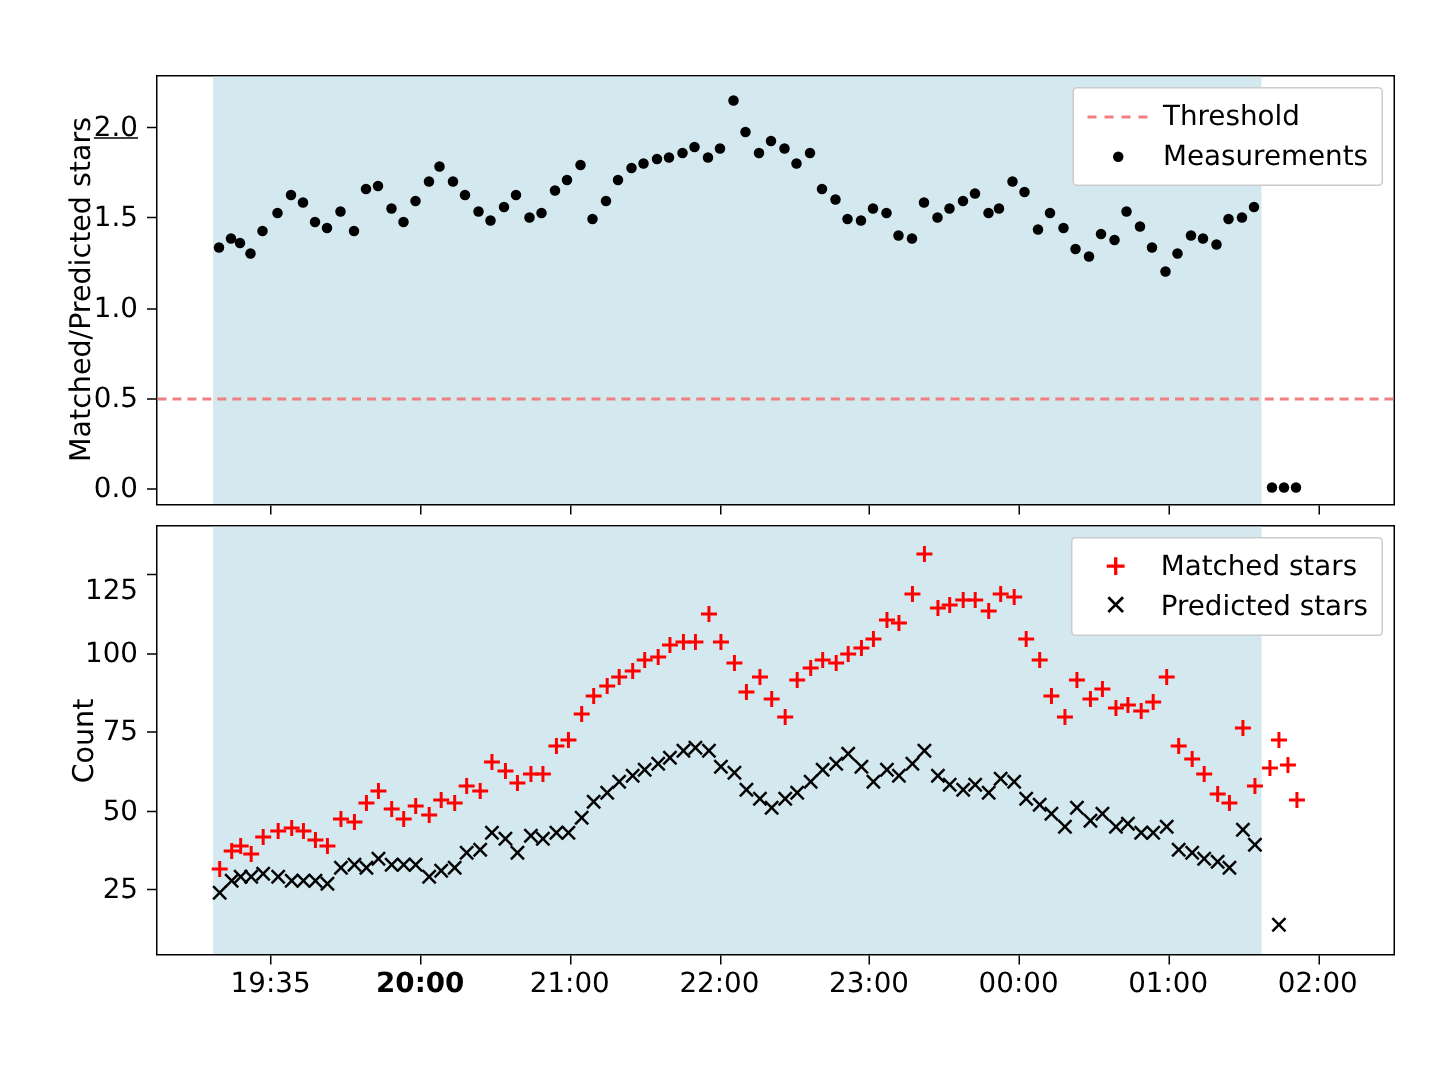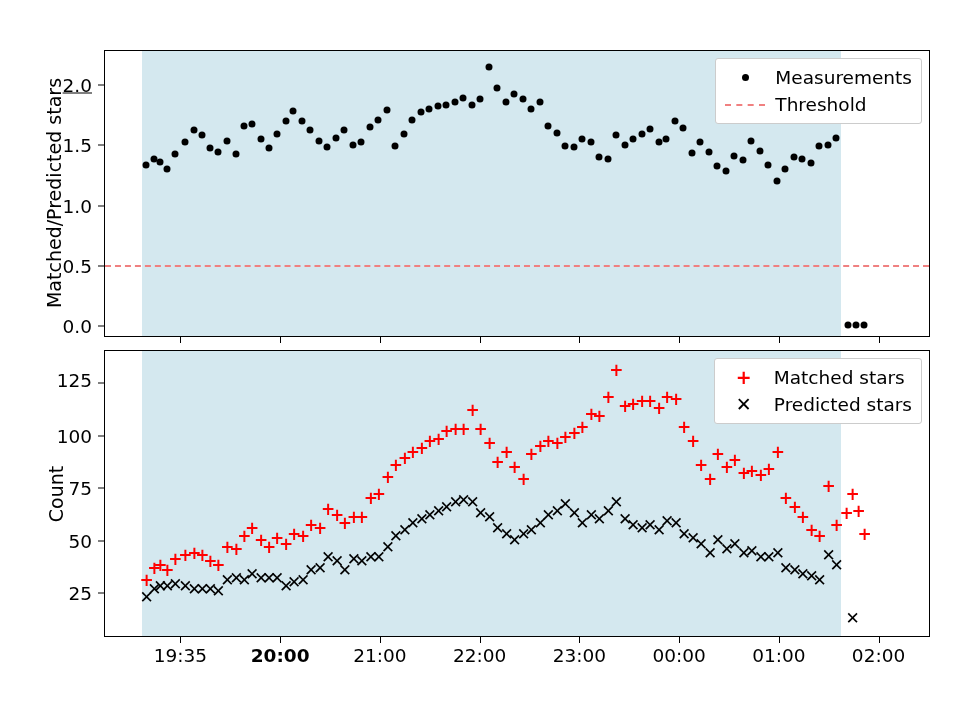--- a/index.html
+++ b/index.html
@@ -285,29 +285,29 @@
       <div class="marker marker-dot" style="left: 706.112px; top: 111.836px; background: rgb(0, 0, 0);"></div>
       <div class="marker marker-dot" style="left: 714.091px; top: 95.0008px; background: rgb(0, 0, 0);"></div>
       <div class="marker marker-dot" style="left: 723.067px; top: 93.7983px; background: rgb(0, 0, 0);"></div>
       <div class="marker marker-dot" style="left: 731.045px; top: 86.5831px; background: rgb(0, 0, 0);"></div>
       <div class="marker marker-dot" style="left: 743.013px; top: 274.18px; background: rgb(0, 0, 0);"></div>
       <div class="marker marker-dot" style="left: 750.992px; top: 274.18px; background: rgb(0, 0, 0);"></div>
       <div class="marker marker-dot" style="left: 758.971px; top: 274.18px; background: rgb(0, 0, 0);"></div>
       <div class="legend" id="legend-top" style="display: block;">
         <div class="legend-row">
           <span class="legend-key">
+            <span class="key-dashed" style="border-top-color: rgb(240, 128, 128);"></span>
+          </span>
+          <span class="legend-label">Threshold</span>
+        </div>
+        <div class="legend-row">
+          <span class="legend-key">
             <span class="key-dot"></span>
           </span>
           <span class="legend-label">Measurements</span>
-        </div>
-        <div class="legend-row">
-          <span class="legend-key">
-            <span class="key-dashed" style="border-top-color: rgb(240, 128, 128);"></span>
-          </span>
-          <span class="legend-label">Threshold</span>
         </div>
       </div>
     </div>
   <div class="axes" id="axes-bottom">
       <div class="shade" style="left: 36.9013px; width: 699.131px; background: rgb(212, 232, 239);"></div>
       <div class="marker marker-plus" style="left: 40.8907px; top: 229.142px; color: rgb(255, 0, 0);">+</div>
       <div class="marker marker-plus" style="left: 48.8693px; top: 216.529px; color: rgb(255, 0, 0);">+</div>
       <div class="marker marker-plus" style="left: 54.8533px; top: 214.427px; color: rgb(255, 0, 0);">+</div>
       <div class="marker marker-plus" style="left: 61.8347px; top: 218.631px; color: rgb(255, 0, 0);">+</div>
       <div class="marker marker-plus" style="left: 69.8133px; top: 208.12px; color: rgb(255, 0, 0);">+</div>
@@ -514,21 +514,21 @@
       <div class="xtick-mark" style="left: 878.533px; top: 337px;"></div>
       <div class="ytick-mark" style="left: 98px; top: 593.356px;"></div>
       <div class="ytick-label" style="left: 0px; width: 92px; top: 593.356px;">25</div>
       <div class="ytick-mark" style="left: 98px; top: 540.8px;"></div>
       <div class="ytick-label" style="left: 0px; width: 92px; top: 540.8px;">50</div>
       <div class="ytick-mark" style="left: 98px; top: 488.244px;"></div>
       <div class="ytick-label" style="left: 0px; width: 92px; top: 488.244px;">75</div>
       <div class="ytick-mark" style="left: 98px; top: 435.689px;"></div>
       <div class="ytick-label" style="left: 0px; width: 92px; top: 435.689px;">100</div>
       <div class="ytick-mark" style="left: 98px; top: 383.133px;"></div>
-      <div class="ytick-label" style="left: 0px; width: 92px; top: 380px; text-align: right;">125</div>
+      <div class="ytick-label" style="left: 0px; width: 92px; top: 394px; text-align: right;">125</div>
       <div class="xtick-mark" style="left: 180.4px; top: 637px;"></div>
       <div class="xtick-label" style="left: 180.4px; top: 645px;">19:35</div>
       <div class="xtick-mark" style="left: 280.133px; top: 637px;"></div>
       <div class="xtick-label" style="left: 280.133px; top: 645px; font-weight: bold;">20:00</div>
       <div class="xtick-mark" style="left: 379.867px; top: 637px;"></div>
       <div class="xtick-label" style="left: 379.867px; top: 645px;">21:00</div>
       <div class="xtick-mark" style="left: 479.6px; top: 637px;"></div>
       <div class="xtick-label" style="left: 479.6px; top: 645px;">22:00</div>
       <div class="xtick-mark" style="left: 579.333px; top: 637px;"></div>
       <div class="xtick-label" style="left: 579.333px; top: 645px;">23:00</div>

